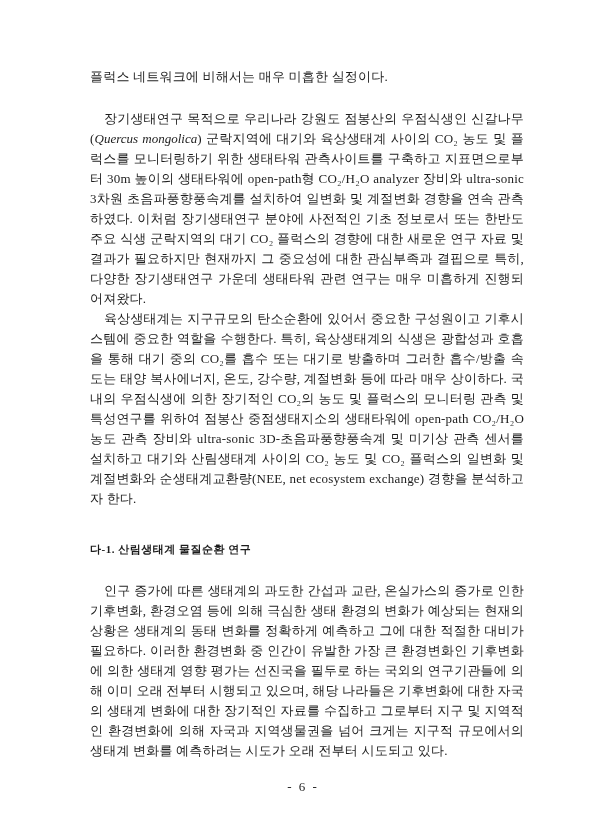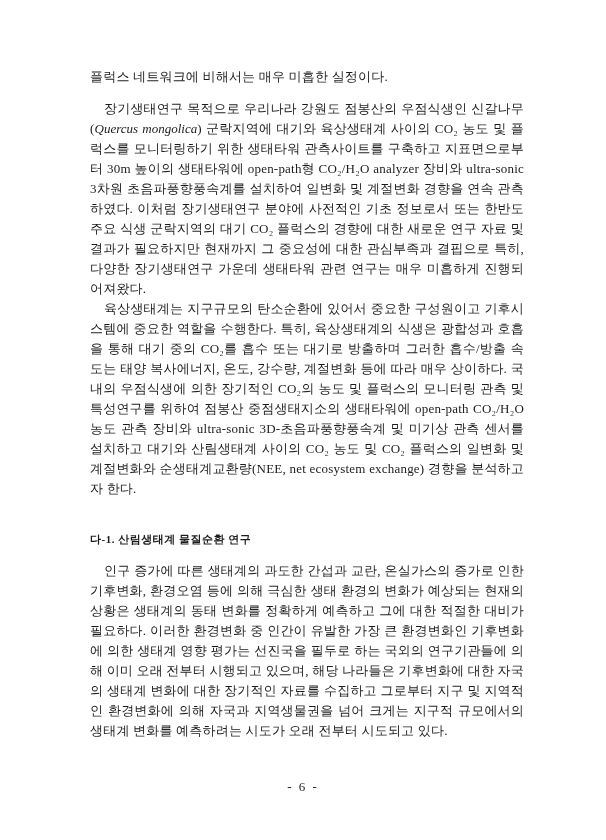--- a/index.html
+++ b/index.html
@@ -27,21 +27,21 @@
     text-align: justify;
     letter-spacing: 0.2px;
   }
   .para {
     margin: 0;
   }
   .para.indent {
     text-indent: 14px;
   }
   .para.after-gap {
-    margin-top: 12px;
+    margin-top: 22px;
   }
   .species {
     font-style: italic;
     letter-spacing: 0;
   }
   .section-heading {
     margin: 30px 0 0 0;
     font-size: 11px;
     line-height: 20px;
     font-weight: bold;

